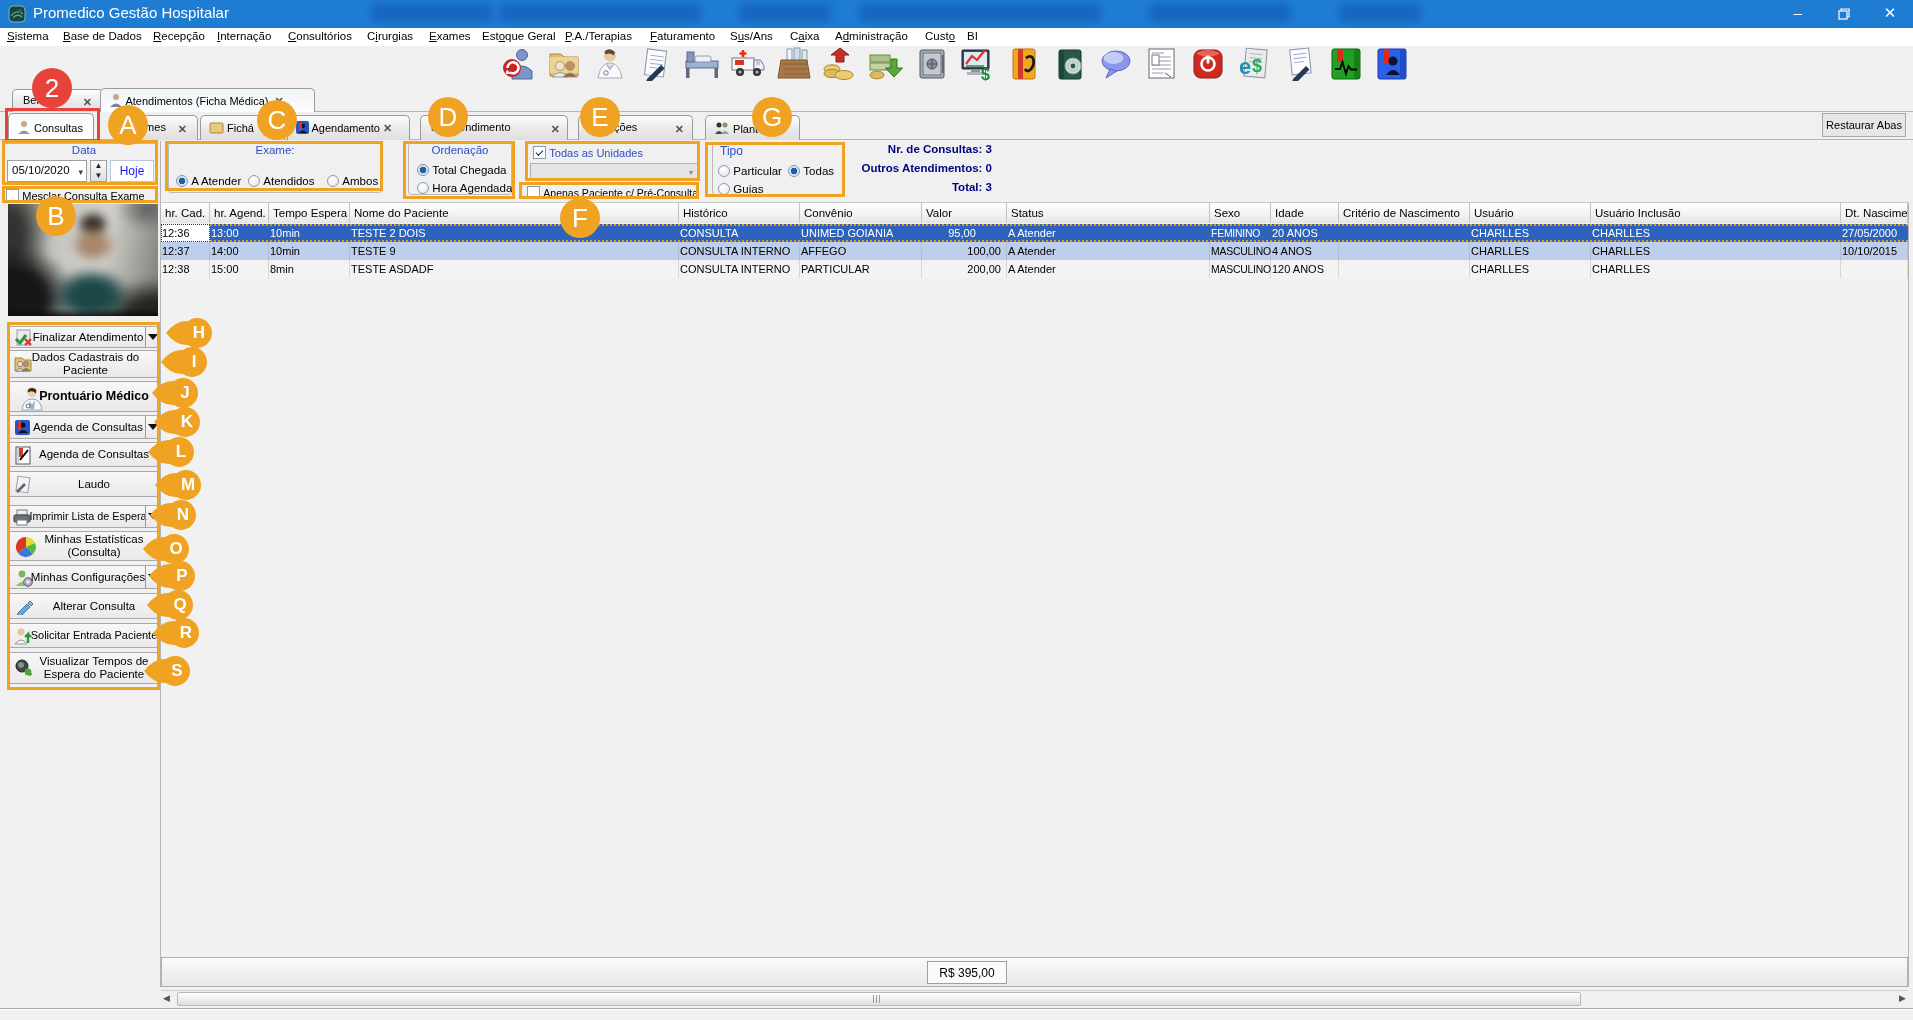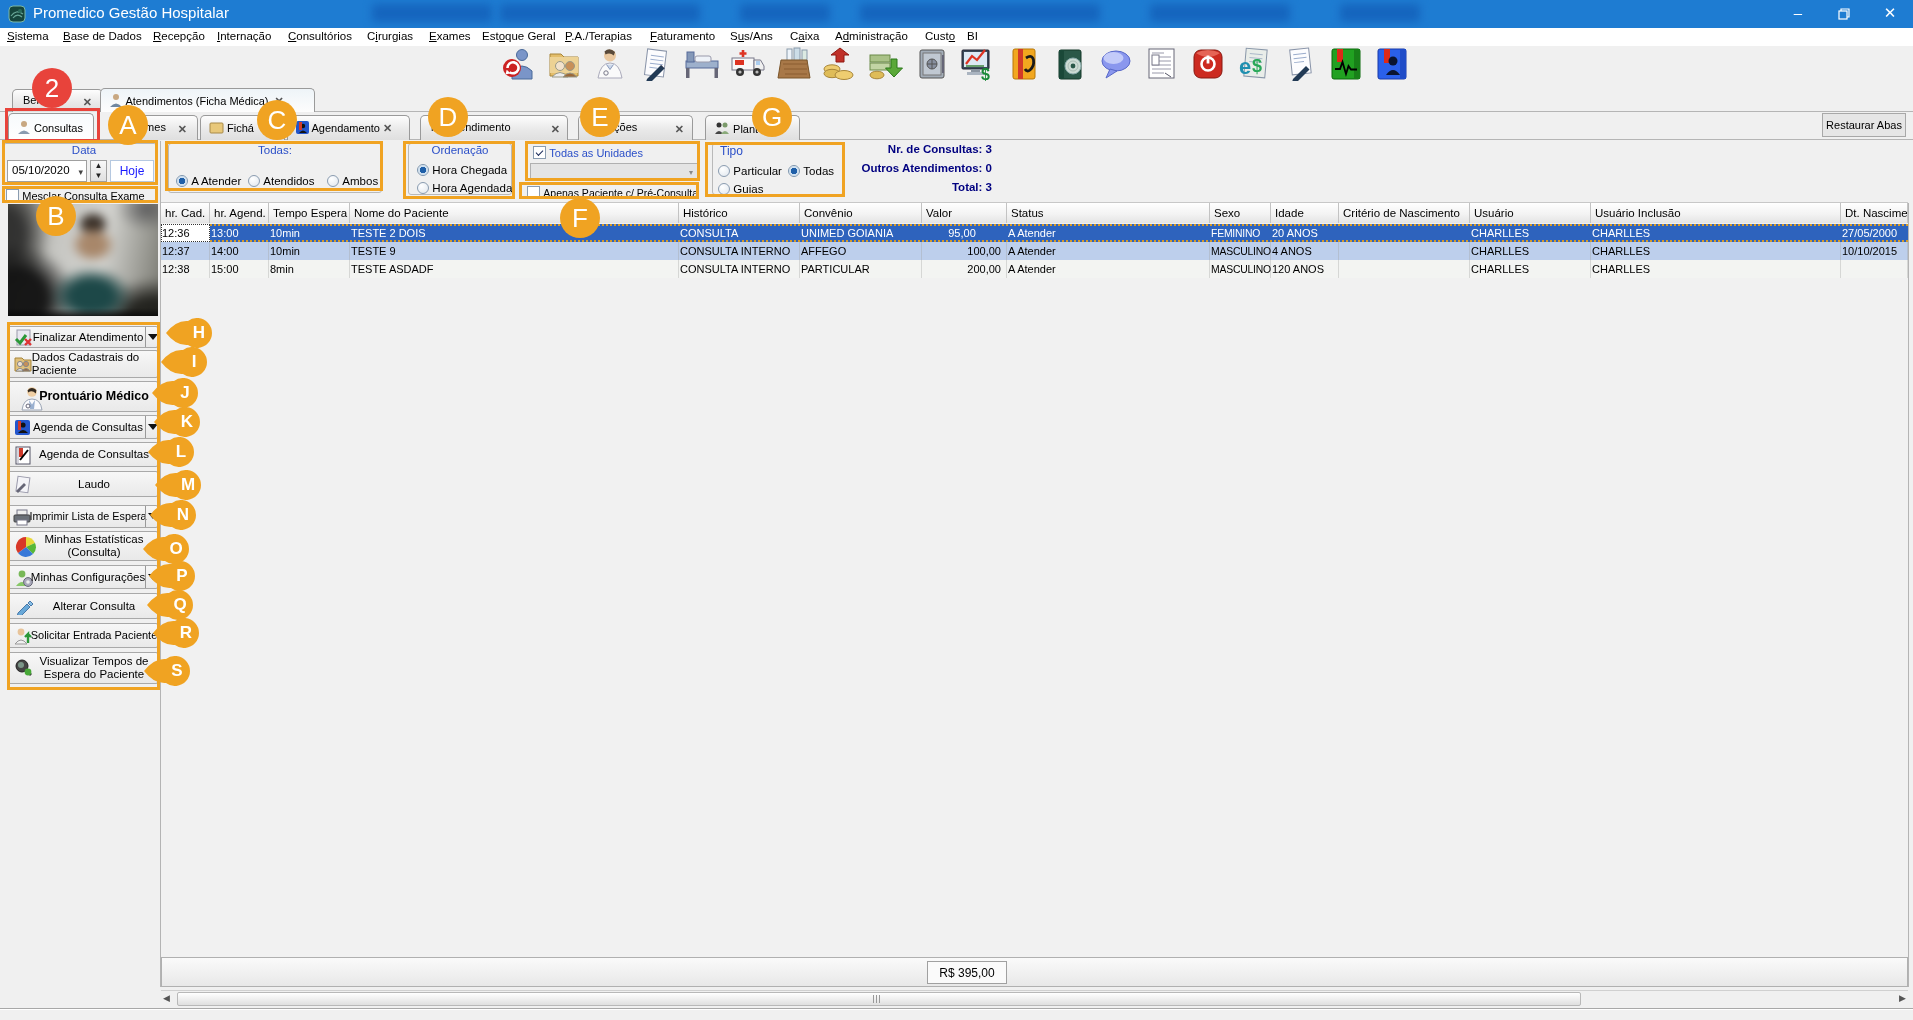--- a/index.html
+++ b/index.html
@@ -283,28 +283,28 @@
 
 <div class="group" style="left:3px;top:143px;width:154px;height:42px"></div>
 <div class="abs glabel" style="left:4px;top:144px;width:160px;text-align:center">Data</div>
 <div class="abs" style="left:7px;top:160px;width:80px;height:22px;background:#fff;border:1px solid #a0a0a0;padding:3px 0 0 4px;font-size:11.5px">05/10/2020<span class="abs" style="right:3px;top:6px;color:#444;font-size:9px">▾</span></div>
 <div class="abs" style="left:90px;top:160px;width:17px;height:22px;background:linear-gradient(#f8f8f8,#e0e0e0);border:1px solid #a0a0a0;text-align:center;font-size:8px;line-height:10px;color:#222">▲<br>▼</div>
 <div class="abs" style="left:110px;top:160px;width:44px;height:22px;background:#fff;border:1px solid #b5c8e0;text-align:center;padding-top:3px;color:#1a1aff">Hoje</div>
 
 <div class="abs" style="left:6px;top:189px"><span class="check"></span> <span class="cblbl">Mesclar Consulta Exame</span></div>
 
 <div class="group" style="left:168px;top:143px;width:214px;height:50px"></div>
-<div class="abs glabel" style="left:168px;top:144px;width:214px;text-align:center">Todas:</div>
+<div class="abs glabel" style="left:168px;top:144px;width:214px;text-align:center">Exame:</div>
 <div class="abs" style="left:176px;top:174px"><span class="radio on"></span> <span class="rlbl">A Atender</span></div>
 <div class="abs" style="left:248px;top:174px"><span class="radio"></span> <span class="rlbl">Atendidos</span></div>
 <div class="abs" style="left:327px;top:174px"><span class="radio"></span> <span class="rlbl">Ambos</span></div>
 
 <div class="group" style="left:408px;top:143px;width:104px;height:52px"></div>
 <div class="abs glabel" style="left:408px;top:144px;width:104px;text-align:center">Ordenação</div>
-<div class="abs" style="left:417px;top:163px"><span class="radio on"></span> <span class="rlbl">Hora Chegada</span></div>
+<div class="abs" style="left:417px;top:163px"><span class="radio on"></span> <span class="rlbl">Total Chegada</span></div>
 <div class="abs" style="left:417px;top:181px"><span class="radio"></span> <span class="rlbl">Hora Agendada</span></div>
 
 <div class="abs" style="left:533px;top:146px"><span class="check on"></span> <span class="bluelbl cblbl">Todas as Unidades</span></div>
 <div class="abs" style="left:530px;top:163px;width:168px;height:17px;background:#e4e4e4;border:1px solid #b0b0b0">
     <span style="float:right;color:#888;font-size:8px;margin:4px 4px 0 0">▾</span>
   </div>
 
 <div class="abs" style="left:527px;top:186px"><span class="check"></span> <span style="font-size:10.5px">Apenas Paciente c/ Pré-Consulta</span></div>
 
 <div class="group" style="left:712px;top:143px;width:132px;height:52px"></div>
@@ -343,21 +343,21 @@
       <div class="abs" style="left:139px;top:7px;width:0;height:0;border-left:5px solid transparent;border-right:5px solid transparent;border-top:6px solid #111"></div>
     </div>
 <div class="sbtn" style="top:350px;height:28px;font-size:11.5px">
       <svg class="abs" style="left:4px;top:4px" width="20" height="18">
         <path d="M2 3 h7 l2 2 h7 v11 h-16z" fill="#e0c07a" stroke="#a8863a"></path>
         <circle cx="7" cy="9" r="2.6" fill="#f0e0d0" stroke="#888"></circle>
         <circle cx="13" cy="9" r="2.6" fill="#c89058" stroke="#888"></circle>
         <path d="M3 16 q4 -5 8 0z" fill="#eee" stroke="#888"></path>
         <path d="M9 16 q4 -5 8 0z" fill="#986838" stroke="#888"></path>
       </svg>
-      <div class="abs" style="left:26px;right:21px;top:0;height:26px;display:flex;align-items:center;justify-content:center;text-align:left;line-height:13px;white-space:nowrap">Dados Cadastrais do<br>Paciente</div>
+      <div class="abs" style="left:26px;right:21px;top:0;height:26px;display:flex;align-items:center;justify-content:center;text-align:center;line-height:13px;white-space:nowrap">Dados Cadastrais do<br>Paciente</div>
     </div>
 <div class="sbtn" style="top:381px;height:31px;font-weight:bold;font-size:12.5px">
       <svg class="abs" style="left:10px;top:3px" width="26" height="26" viewBox="0 0 26 26">
         <path d="M3 25 q1.5 -11 10 -11 q8.5 0 10 11z" fill="#fbfbfd" stroke="#9aa4b4"></path>
         <path d="M10 15 l3 4.5 3 -4.5 -1 9 h-4z" fill="#9ab0d0"></path>
         <circle cx="13" cy="7" r="4.8" fill="#f0cfa4"></circle>
         <path d="M8.6 5.2 q4 -4.4 8.8 -0.2 l-0.6 3.4 q-3.6 -3.8 -7.6 -1z" fill="#332a20"></path>
         <circle cx="9" cy="21" r="2" fill="none" stroke="#667"></circle>
       </svg>
       <div class="abs" style="left:26px;right:4px;top:0;height:29px;display:flex;align-items:center;justify-content:center;text-align:center;line-height:13px;white-space:nowrap">Prontuário Médico</div>

